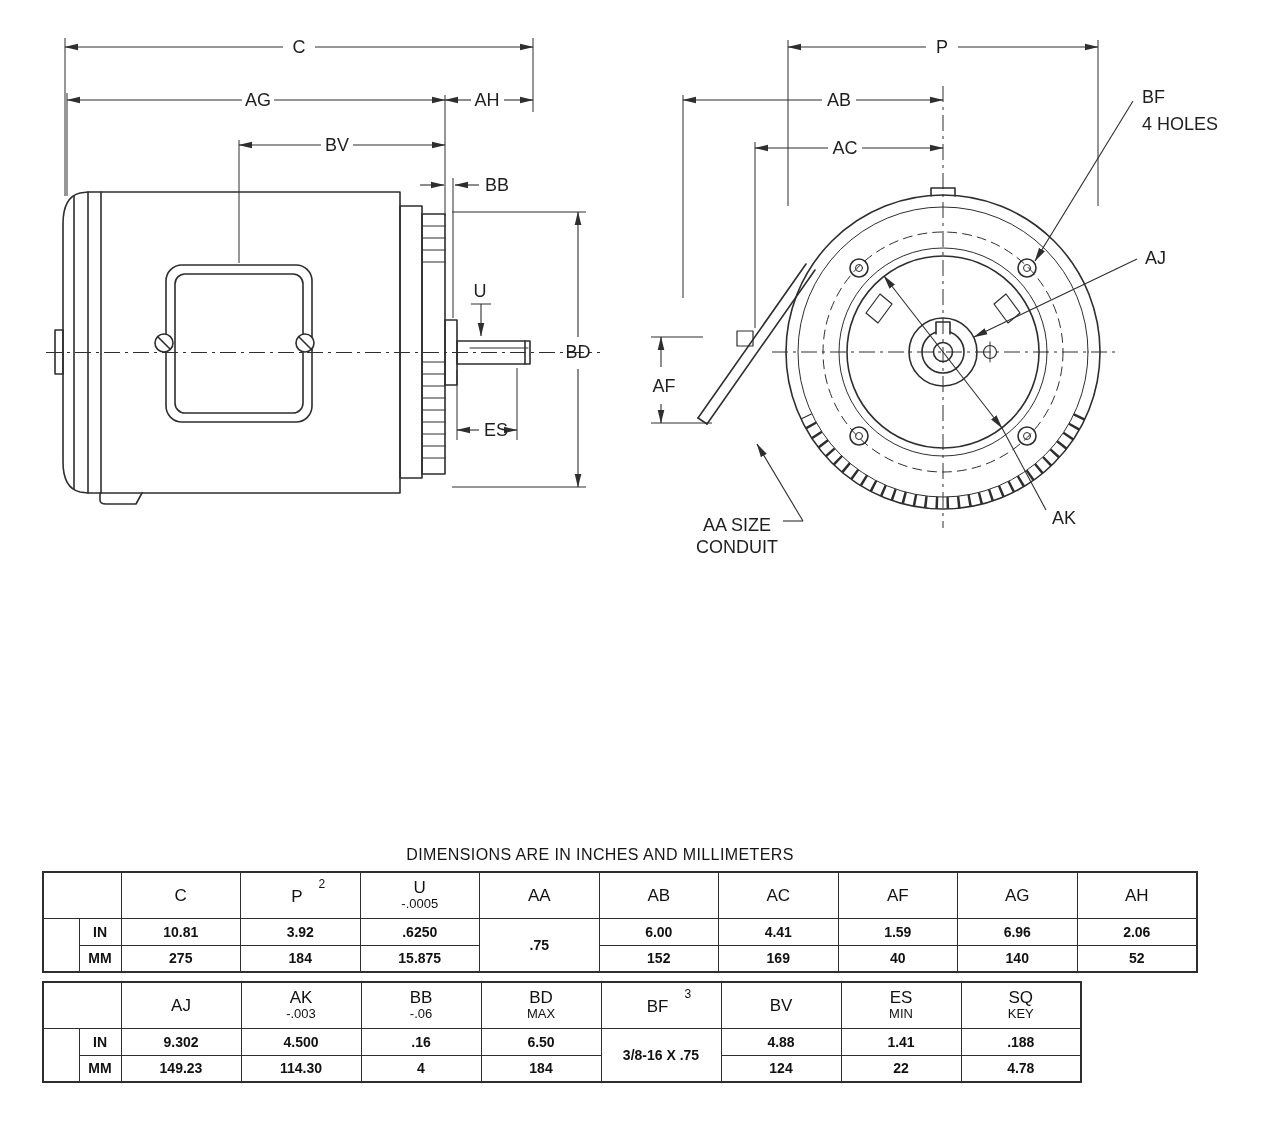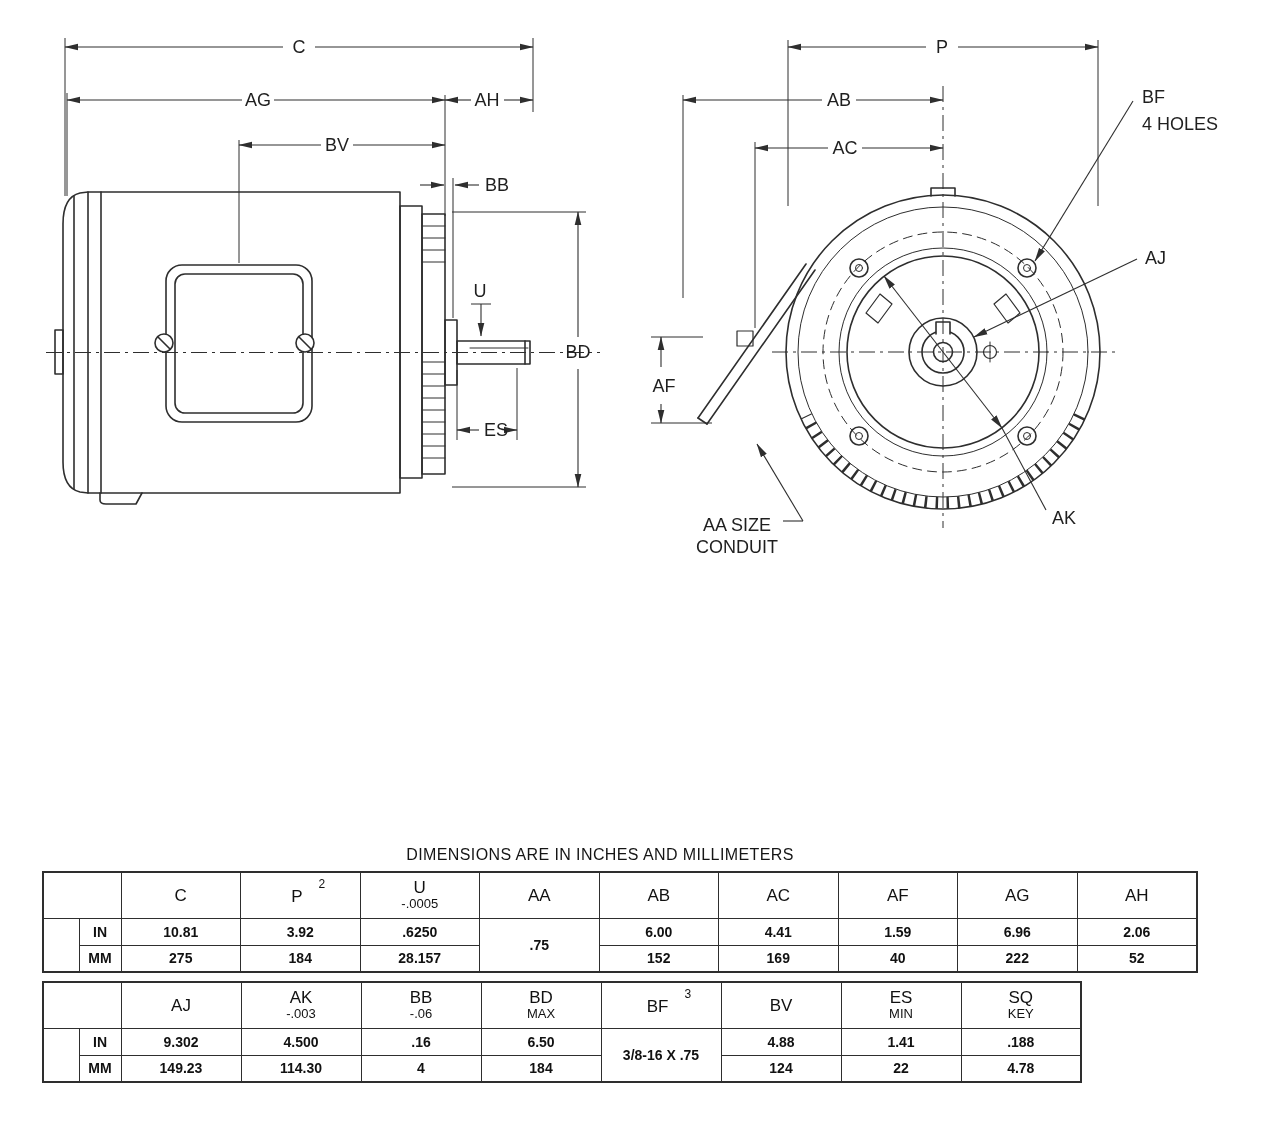--- a/index.html
+++ b/index.html
@@ -298,25 +298,25 @@
     <td>6.00</td>
     <td>4.41</td>
     <td>1.59</td>
     <td>6.96</td>
     <td>2.06</td>
   </tr>
   <tr>
     <td class="unit">MM</td>
     <td>275</td>
     <td>184</td>
-    <td>28.157</td>
+    <td>15.875</td>
     <td>152</td>
     <td>169</td>
     <td>40</td>
-    <td>222</td>
+    <td>140</td>
     <td>52</td>
   </tr>
   </tbody>
 </table>
 
 <table class="dim" id="t2">
   <colgroup>
     <col style="width:36px">
       <col style="width:42px">
     <col style="width:120px">

